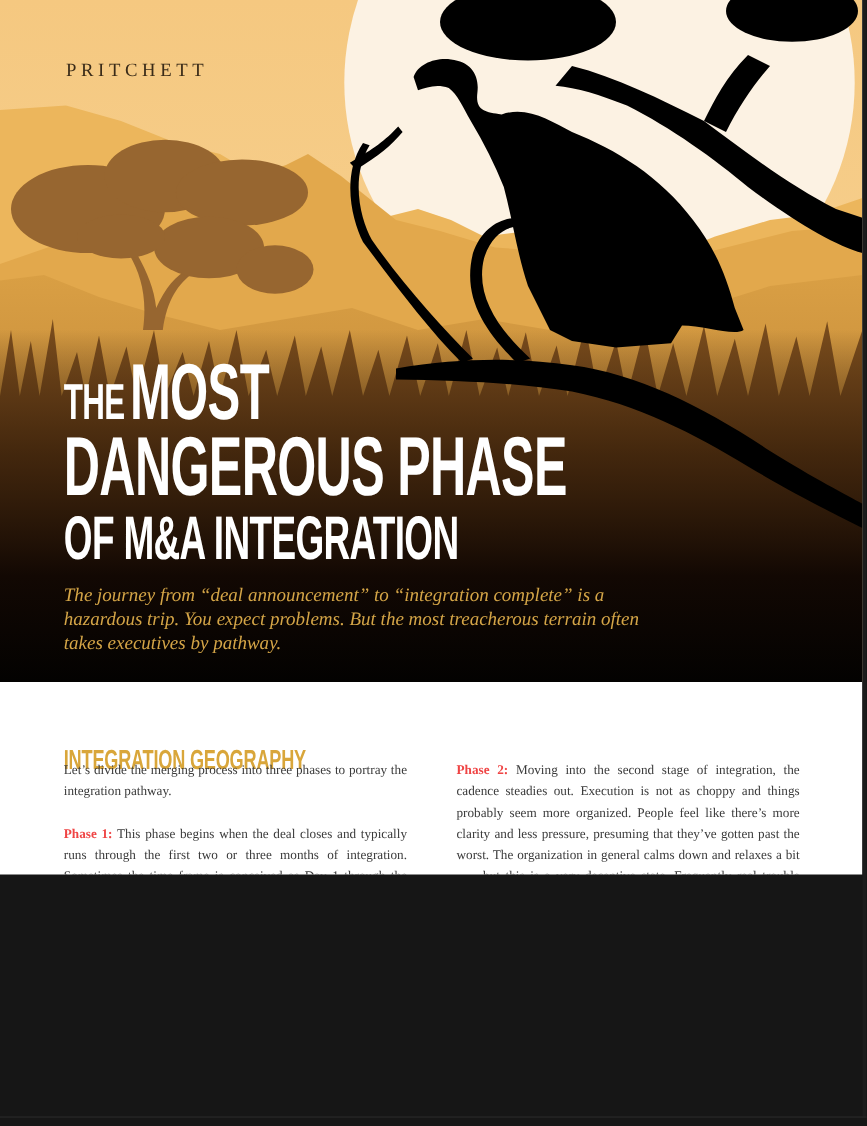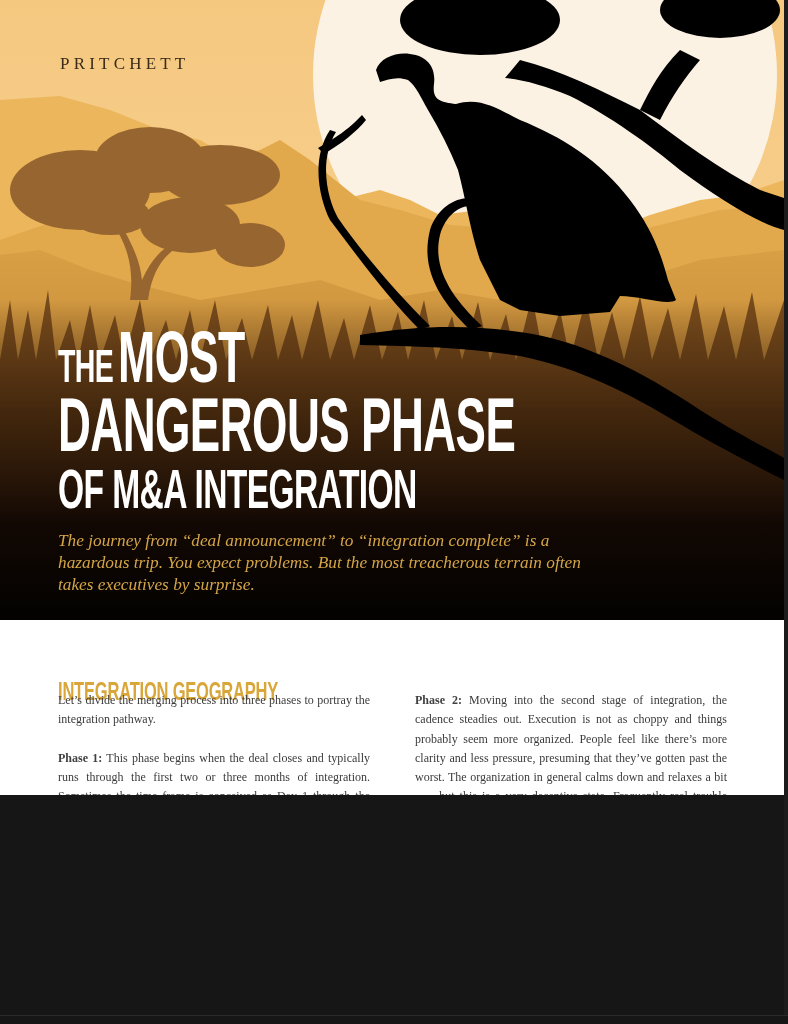--- a/index.html
+++ b/index.html
@@ -43,21 +43,21 @@
     font-family: "Liberation Sans", sans-serif; font-weight: bold;
     font-size: 25px; color: #d9a63a; white-space: nowrap;
     transform: scaleX(0.66); transform-origin: left top; letter-spacing: -0.3px;
   }
   .col {
     position: absolute; top: 691px; width: 312px;
     font-family: "Liberation Serif", serif; font-size: 12px;
     line-height: 19.3px; color: #3b3b3b; text-align: justify;
   }
   .col p { margin: 0 0 19.3px 0; }
-  .col b { color: #404040; }
+  .col b { color: #ef4444; }
   .col-left { left: 58px; }
   .col-right { left: 415px; }
   .url {
     position: absolute; right: 58px; top: 944px;
     font-family: "Liberation Serif", serif; font-size: 13px; color: #c2410c;
   }
   .bottom-bar { position: absolute; left: 0; top: 1015px; width: 788px; height: 9px; background: #161616; border-top: 1px solid #2a2a2a; }
   .right-edge { position: absolute; left: 784px; top: 0; width: 4px; height: 1024px; background: #1c1c1c; }
 </style>
 </head>
@@ -123,21 +123,21 @@
     </svg>
 
     <div class="brand">PRITCHETT</div>
 
     <h1 class="title">
       <span class="line l1"><span class="sm">THE</span> <span class="lg">MOST</span></span>
       <span class="line l2">DANGEROUS PHASE</span>
       <span class="line l3">OF M&amp;A INTEGRATION</span>
     </h1>
 
-    <div class="deck">The journey from “deal announcement” to “integration complete” is a hazardous trip. You expect problems. But the most treacherous terrain often takes executives by surprise.</div>
+    <div class="deck">The journey from “deal announcement” to “integration complete” is a hazardous trip. You expect problems. But the most treacherous terrain often takes executives by pathway.</div>
   </div>
 
   <h2 class="section-head">INTEGRATION GEOGRAPHY</h2>
 
   <div class="col col-left">
     <p>Let’s divide the merging process into three phases to portray the integration pathway.</p>
     <p><b>Phase 1:</b><span> This phase begins when the deal closes and typically runs through the first two or three months of integration. Sometimes the time frame is conceived as Day 1 through the first 100 days. This period is intense, with many decisions and critical actions as the consolidation process is mobilized. People are scrambling, on high alert. Things are off-balance but moving fast. Uncertainty spikes. you might guess this to be the riskiest time, but bigger challenges lie ahead.</span></p>
   </div>
 
   <div class="col col-right">

